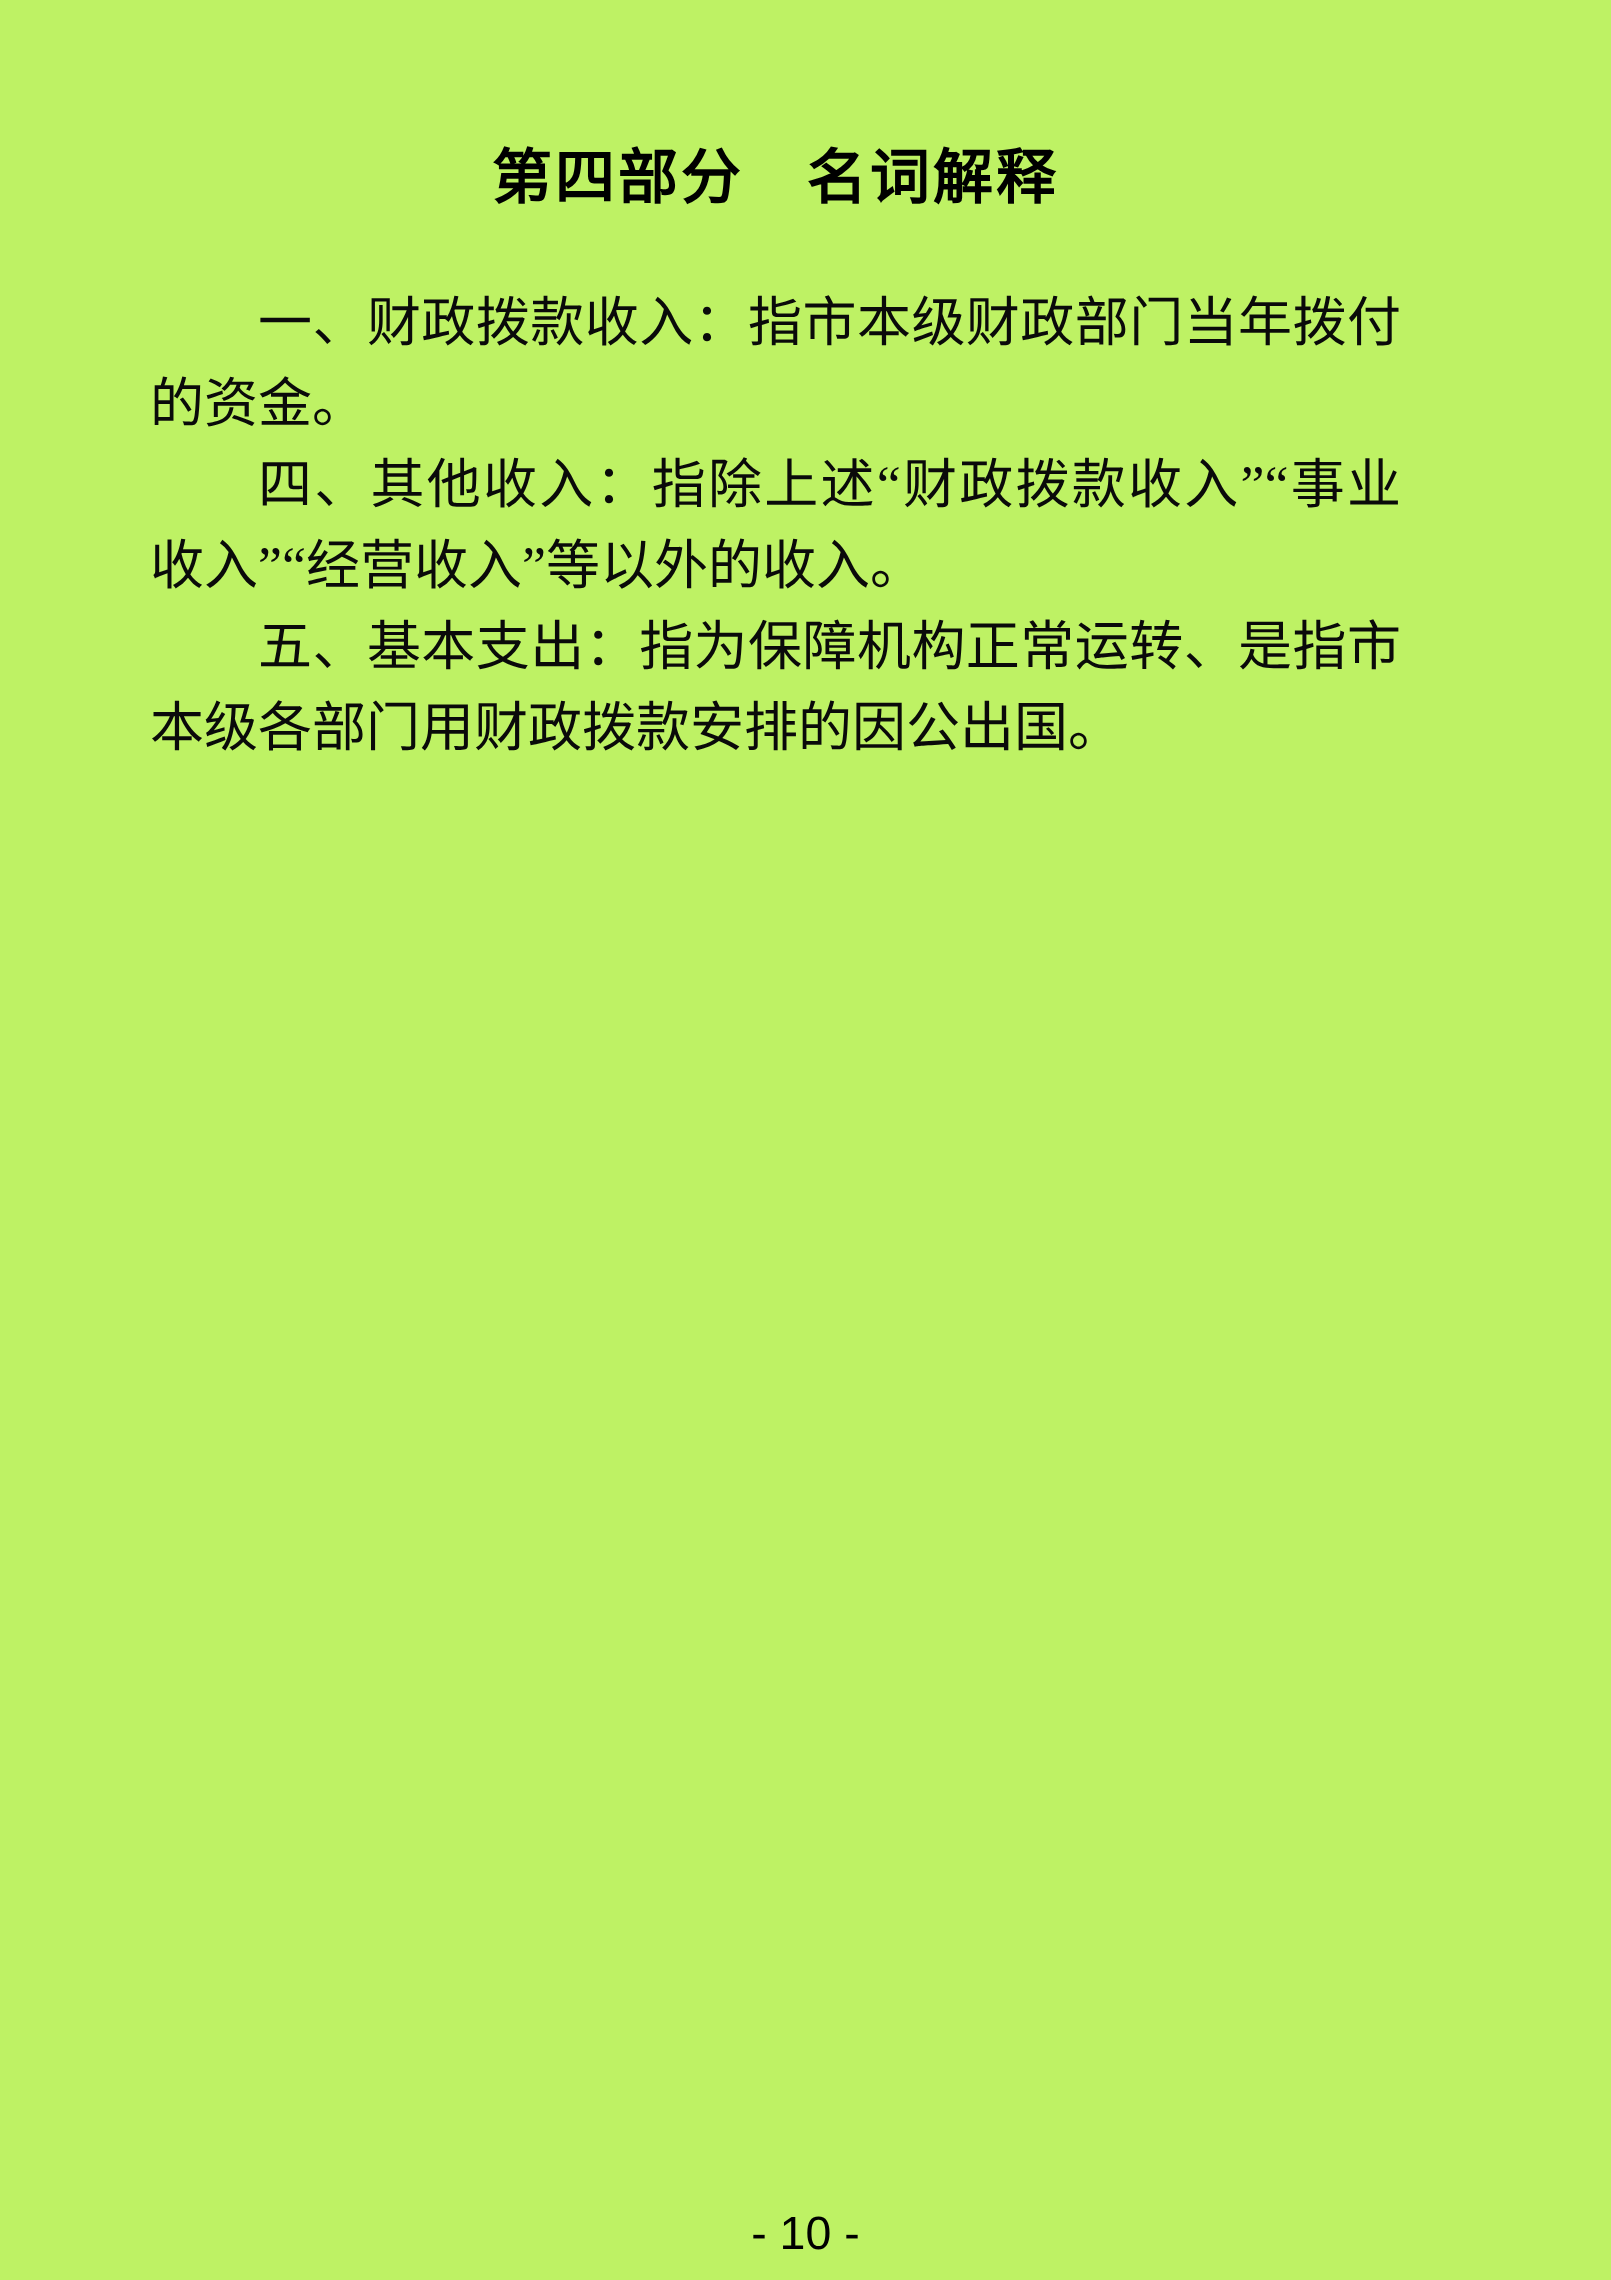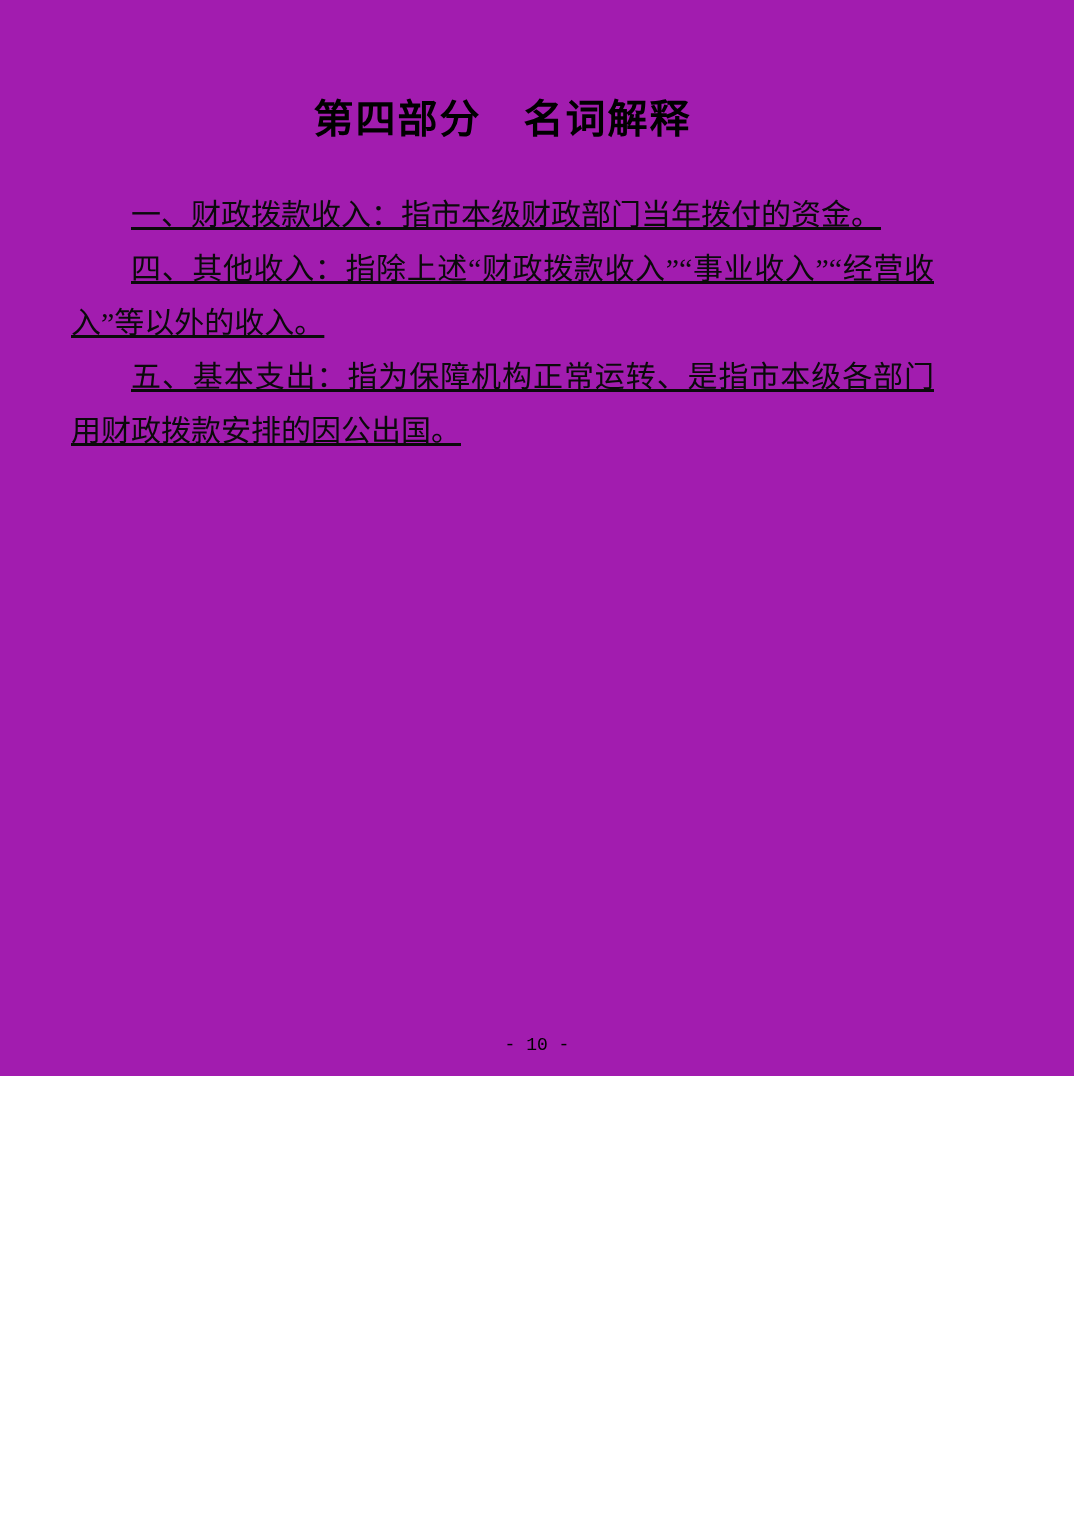--- a/index.html
+++ b/index.html
@@ -3,61 +3,60 @@
 <meta charset="utf-8">
 <style>
   html, body {
     margin: 0;
     padding: 0;
     background: #ffffff;
   }
   .doc-page {
     position: relative;
     width: 1074px;
-    height: 1076px;
-    background: #a21caf;
+    height: 1520px;
+    background: #bef264;
     box-sizing: border-box;
-    padding: 94px 140px 0 71px;
+    padding: 94px 140px 0 100px;
     color: #000000;
     overflow: hidden;
   }
   .doc-title {
     font-family: "Liberation Sans", "DejaVu Sans", sans-serif;
     font-size: 40px;
     font-weight: 700;
     line-height: 50px;
     text-align: center;
     letter-spacing: 2px;
     margin: 0 0 44px 0;
     color: #000000;
   }
   .doc-body {
     font-family: "Liberation Serif", "DejaVu Serif", serif;
   }
   .doc-body p.para {
-    font-size: 30px;
+    font-size: 36px;
     line-height: 54px;
     margin: 0;
     text-indent: 2em;
     text-align: justify;
     text-justify: inter-ideograph;
     word-break: break-all;
     color: #0a0a0a;
-    text-decoration: underline;
   }
   .page-footer {
     position: absolute;
     left: 0;
     right: 0;
     bottom: 16px;
     text-align: center;
   }
   .page-number {
-    font-family: Liberation Mono, monospace;
-    font-size: 18px;
+    font-family: Liberation Sans, sans-serif;
+    font-size: 31px;
     line-height: 30px;
     color: #000000;
   }
 </style>
 </head>
 <body>
 
 <div class="doc-page">
 
   <h1 class="doc-title">第四部分　名词解释</h1>

